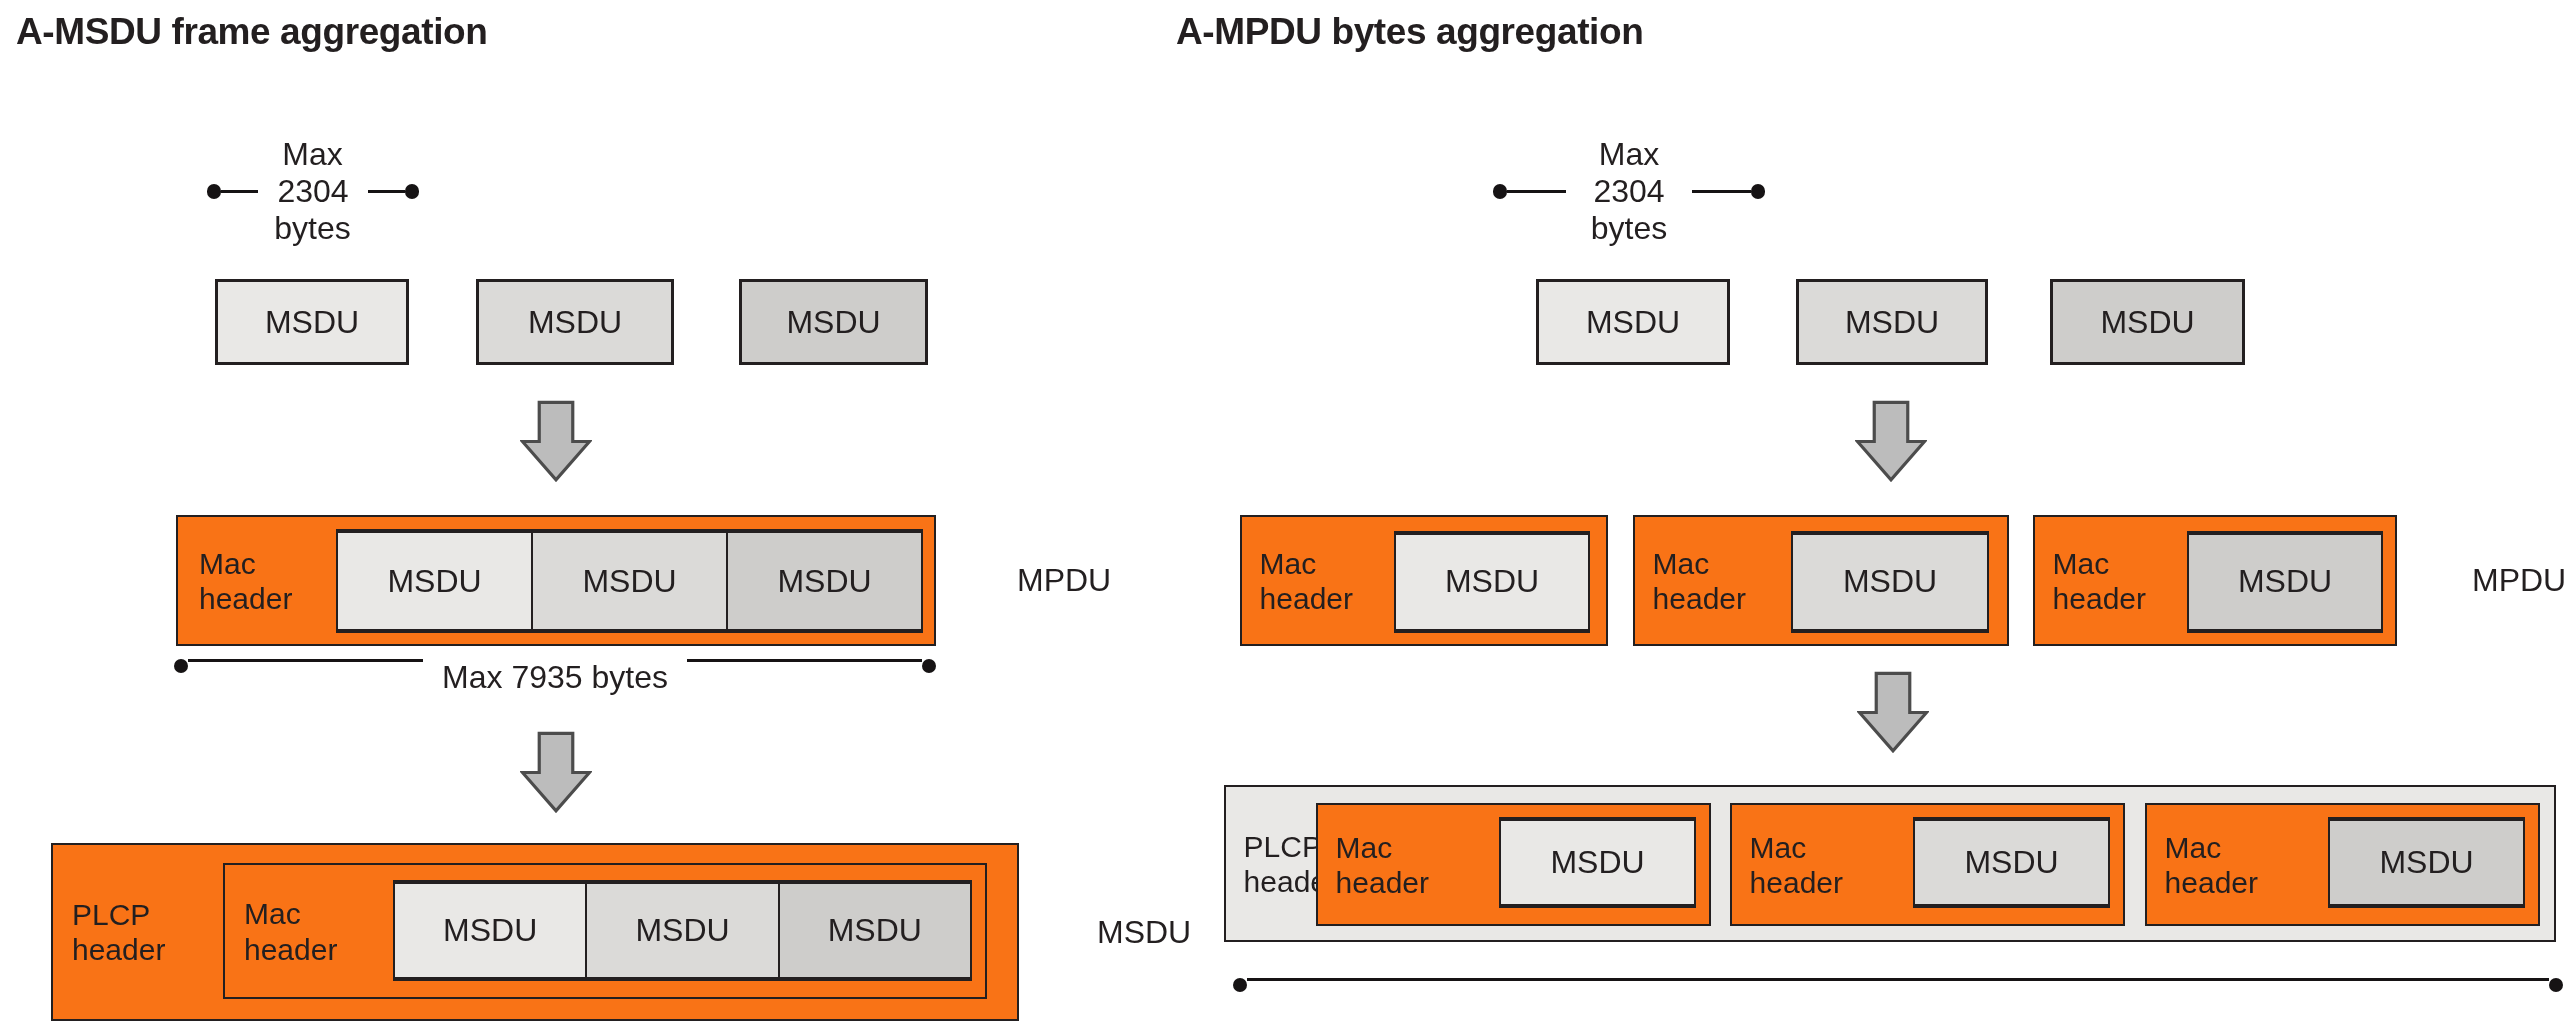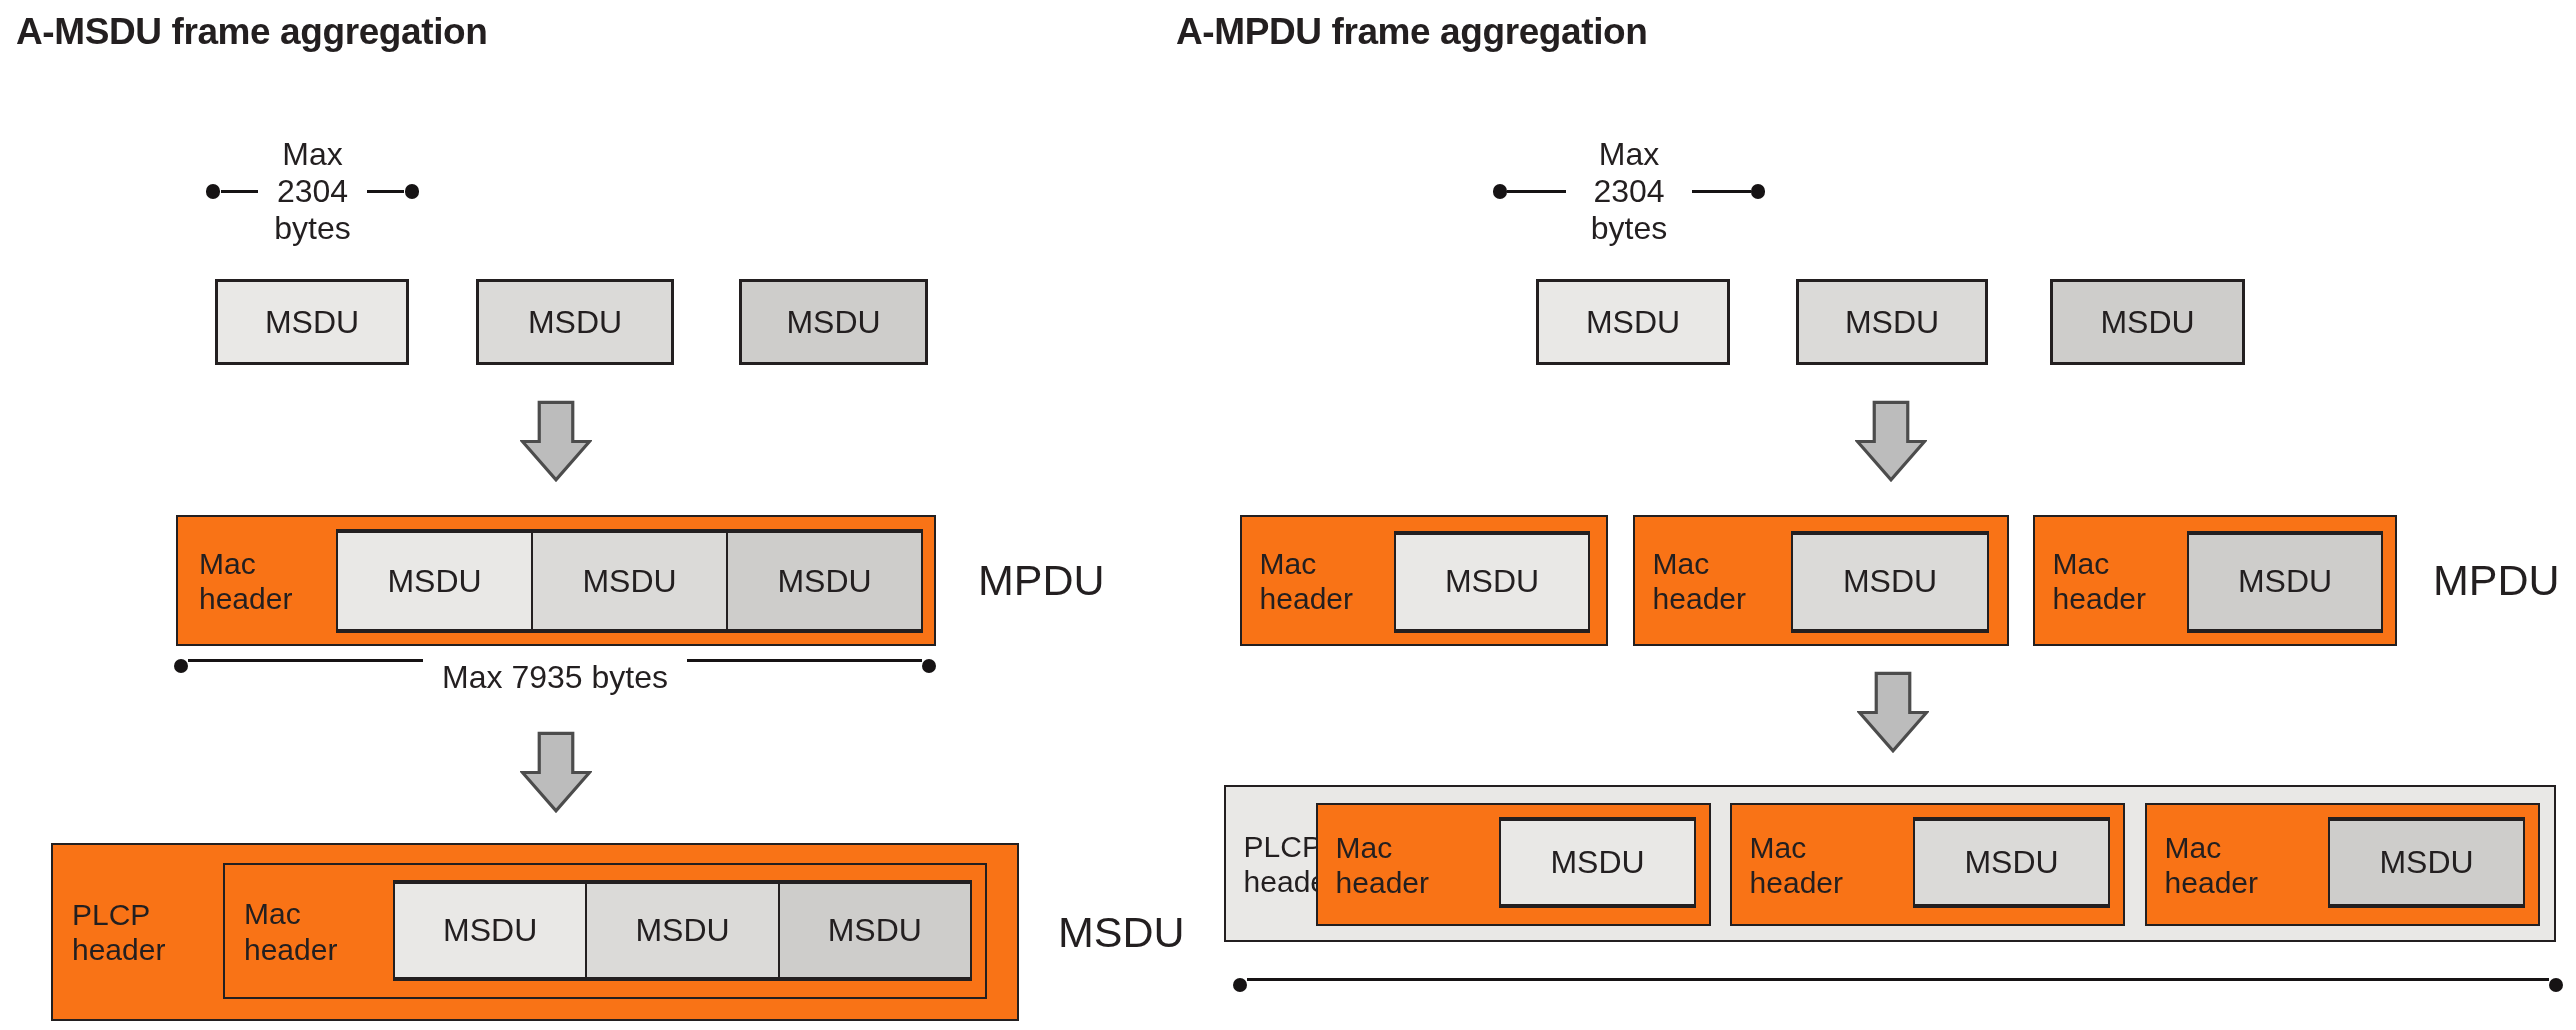--- a/index.html
+++ b/index.html
@@ -51,39 +51,39 @@
   .shade2{background:#dbdad8;}
   .shade3{background:#cecdcb;}
   
   .hdr{
     position:absolute;top:50%;transform:translateY(-50%);
     font-size:30px;line-height:1.18;
   }
   
   .side-label{
     position:absolute;display:flex;align-items:center;
-    font-size:43px;white-space:nowrap;
+    font-size:32px;white-space:nowrap;margin-left:39px;
   }
   
   .dim-row{
     position:absolute;display:flex;align-items:flex-start;height:35px;
   }
   .dot{
     width:14.4px;height:14.4px;border-radius:50%;background:#161314;flex:none;
   }
   .dline{height:3.2px;background:#161314;flex:1;}
   .dline.fixed{flex:none;width:37px;}
   .dim-text{
     padding:0 19px;font-size:32px;white-space:nowrap;flex:none;
   }
   .dim-stack{
     position:absolute;display:flex;flex-direction:column;align-items:center;
   }
   .dim-stack .line-text{height:37px;display:flex;align-items:center;font-size:32px;}
-  .dim-stack .inline-row{height:37px;display:flex;align-items:center;align-self:stretch;justify-content:space-between;}
+  .dim-stack .inline-row{height:37px;display:flex;align-items:center;align-self:stretch;justify-content:flex-end;}
   .arrow{position:absolute;}
 </style>
 </head>
 <body>
 
 <div class="canvas">
 
   <section>
 
     <div class="title" style="left:16px;top:11.2px">A-MSDU frame aggregation</div>
@@ -158,21 +158,21 @@
             </div>
         </div>
       </div>
     </div>
     <div class="side-label" style="left:1058px;top:843px;height:178px">MSDU</div>
 
   </section>
 
   <section>
 
-    <div class="title" style="left:1176px;top:11.2px">A-MPDU frame aggregation</div>
+    <div class="title" style="left:1176px;top:11.2px">A-MPDU bytes aggregation</div>
 
     <div class="dim-stack" style="left:1493px;top:136px;width:272px">
       <div class="line-text">Max</div>
       <div class="inline-row">
         <span class="dot"></span>
         <span class="dline" style="flex:1"></span>
         <span class="dim-text" style="padding:0 27px">2304</span>
         <span class="dline" style="flex:1"></span>
         <span class="dot"></span>
       </div>

